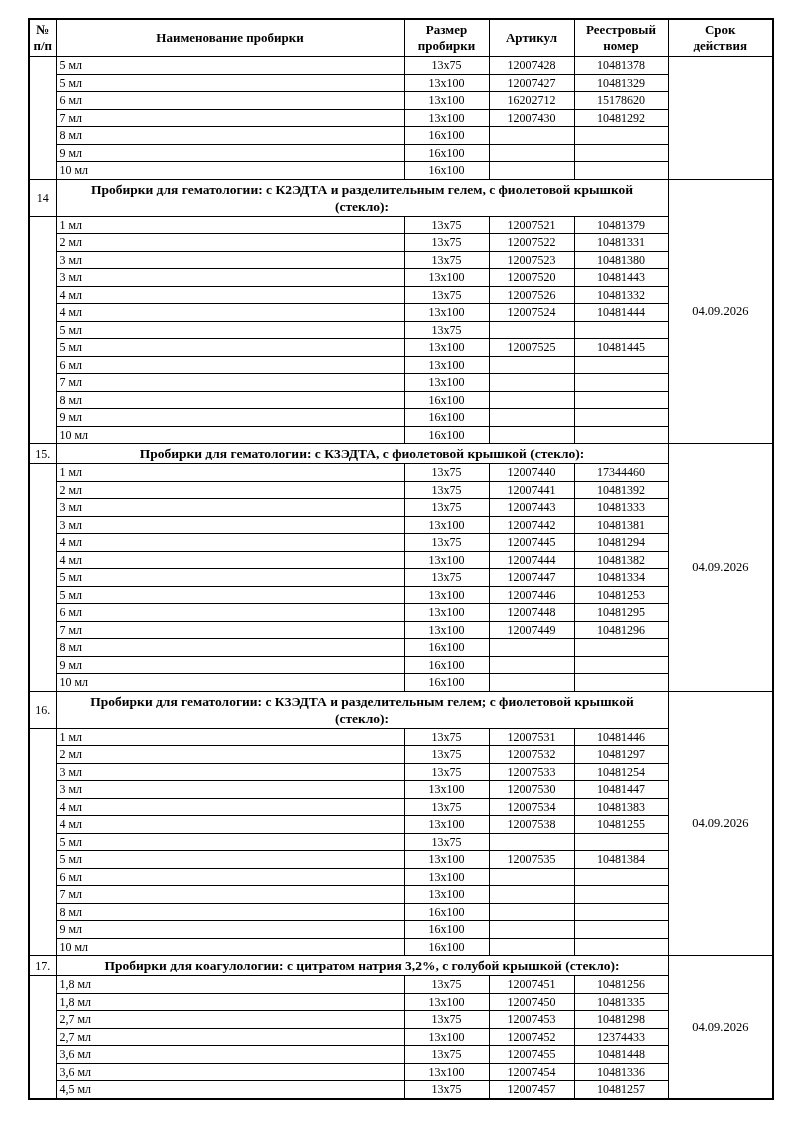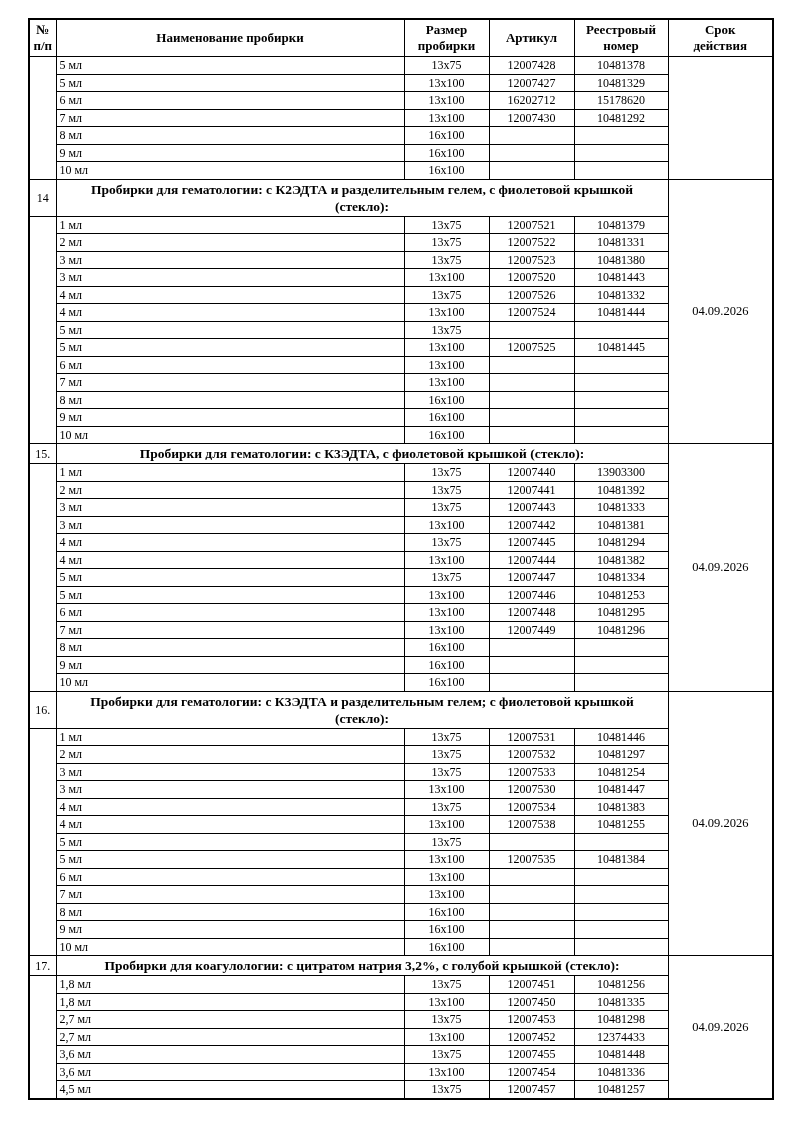--- a/index.html
+++ b/index.html
@@ -230,21 +230,21 @@
         <tr>
           <td class="num-cell">15.</td>
           <td class="title-cell" colspan="4">Пробирки для гематологии: с К3ЭДТА, с фиолетовой крышкой (стекло):</td>
           <td class="validity-cell" rowspan="14">04.09.2026</td>
         </tr>
         <tr>
           <td class="num-cell" rowspan="13"></td>
           <td class="name-cell">1 мл</td>
           <td class="center">13x75</td>
           <td class="center">12007440</td>
-          <td class="center">13903300</td>
+          <td class="center">17344460</td>
         </tr>
         <tr>
           <td class="name-cell">2 мл</td>
           <td class="center">13x75</td>
           <td class="center">12007441</td>
           <td class="center">10481392</td>
         </tr>
         <tr>
           <td class="name-cell">3 мл</td>
           <td class="center">13x75</td>

